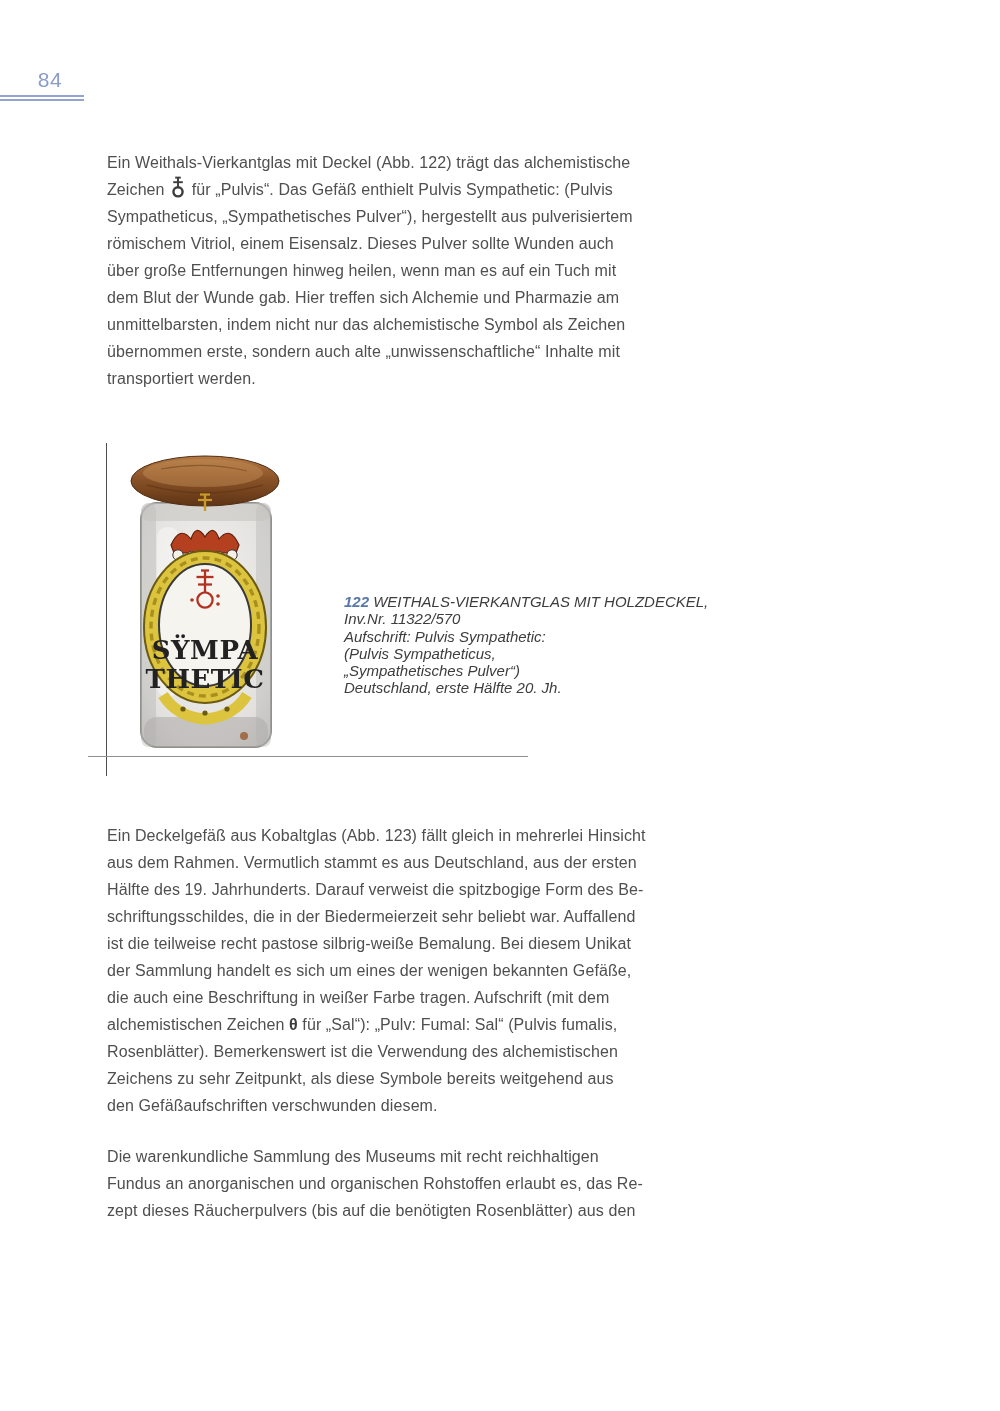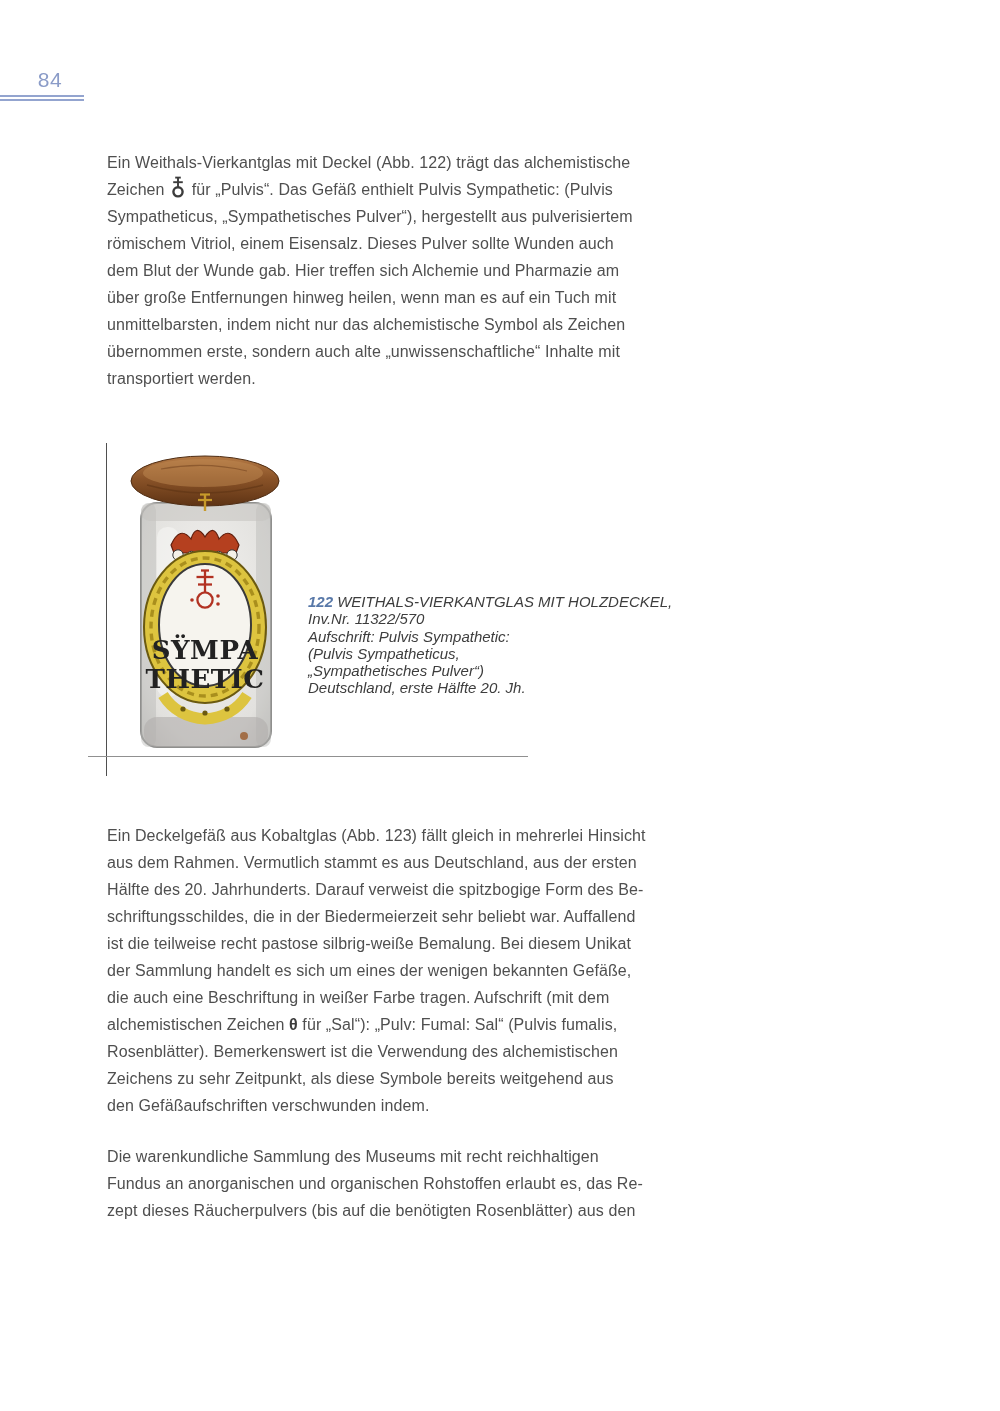--- a/index.html
+++ b/index.html
@@ -23,42 +23,42 @@
   .theta{font-weight:700;color:#3c3c3c;}
   .sym-pulvis{display:inline-block;vertical-align:-3px;margin:0 2px;}
   .fig-vline{position:absolute;left:106px;top:443px;width:1px;height:333px;background:#4f4f4f;}
   .fig-hline{position:absolute;left:88px;top:756px;width:440px;height:1px;background:#909090;}
   .jar{position:absolute;left:117px;top:447px;}
   .caption{
     position:absolute;left:308px;top:593px;width:420px;
     font-size:15px;line-height:17.3px;font-style:italic;color:#3d3d3d;
   }
   .cap-num{font-weight:700;color:#5878a8;font-style:italic;}
-  .cap-line{white-space:nowrap;}
+  .cap-line{white-space:nowrap;margin-left:36px;}
 </style>
 </head>
 <body>
 
 <div class="sheet">
 
   <div class="pagenum">84</div>
   <div class="pagerule"></div>
 
   <div class="para" id="para-0" style="top:149px">
       <div class="tline">Ein Weithals-Vierkantglas mit Deckel (Abb. 122) trägt das alchemistische</div>
       <div class="tline">Zeichen <svg class="sym-pulvis" width="14" height="22" viewBox="0 0 14 22">
     <circle cx="7" cy="15.8" r="4.6" fill="none" stroke="#3c3c3c" stroke-width="2.4"></circle>
     <line x1="7" y1="2" x2="7" y2="11" stroke="#3c3c3c" stroke-width="1.9"></line>
     <line x1="2.2" y1="6.2" x2="11.8" y2="6.2" stroke="#3c3c3c" stroke-width="1.9"></line>
     <line x1="4.2" y1="1.6" x2="9.8" y2="1.6" stroke="#3c3c3c" stroke-width="1.9"></line>
   </svg> für „Pulvis“. Das Gefäß enthielt Pulvis Sympathetic: (Pulvis</div>
       <div class="tline">Sympatheticus, „Sympathetisches Pulver“), hergestellt aus pulverisiertem</div>
       <div class="tline">römischem Vitriol, einem Eisensalz. Dieses Pulver sollte Wunden auch</div>
+      <div class="tline">über große Entfernungen hinweg heilen, wenn man es auf ein Tuch mit</div>
       <div class="tline">dem Blut der Wunde gab. Hier treffen sich Alchemie und Pharmazie am</div>
-      <div class="tline">über große Entfernungen hinweg heilen, wenn man es auf ein Tuch mit</div>
       <div class="tline">unmittelbarsten, indem nicht nur das alchemistische Symbol als Zeichen</div>
       <div class="tline">übernommen erste, sondern auch alte „unwissenschaftliche“ Inhalte mit</div>
       <div class="tline">transportiert werden.</div>
     </div>
 
   <div class="fig-vline"></div>
   <div class="fig-hline"></div>
 
   <svg class="jar" width="176" height="306" viewBox="0 0 176 306">
     <defs>
@@ -137,29 +137,29 @@
         <div class="cap-line">Aufschrift: Pulvis Sympathetic:</div>
         <div class="cap-line">(Pulvis Sympatheticus,</div>
         <div class="cap-line">„Sympathetisches Pulver“)</div>
         <div class="cap-line">Deutschland, erste Hälfte 20. Jh.</div>
       </div>
   </div>
 
   <div class="para" id="para-1" style="top:822px">
       <div class="tline">Ein Deckelgefäß aus Kobaltglas (Abb. 123) fällt gleich in mehrerlei Hinsicht</div>
       <div class="tline">aus dem Rahmen. Vermutlich stammt es aus Deutschland, aus der ersten</div>
-      <div class="tline">Hälfte des 20. Jahrhunderts. Darauf verweist die spitzbogige Form des Be-</div>
+      <div class="tline">Hälfte des 19. Jahrhunderts. Darauf verweist die spitzbogige Form des Be-</div>
       <div class="tline">schriftungsschildes, die in der Biedermeierzeit sehr beliebt war. Auffallend</div>
       <div class="tline">ist die teilweise recht pastose silbrig-weiße Bemalung. Bei diesem Unikat</div>
       <div class="tline">der Sammlung handelt es sich um eines der wenigen bekannten Gefäße,</div>
       <div class="tline">die auch eine Beschriftung in weißer Farbe tragen. Aufschrift (mit dem</div>
       <div class="tline">alchemistischen Zeichen <span class="theta">θ</span> für „Sal“): „Pulv: Fumal: Sal“ (Pulvis fumalis,</div>
       <div class="tline">Rosenblätter). Bemerkenswert ist die Verwendung des alchemistischen</div>
       <div class="tline">Zeichens zu sehr Zeitpunkt, als diese Symbole bereits weitgehend aus</div>
-      <div class="tline">den Gefäßaufschriften verschwunden indem.</div>
+      <div class="tline">den Gefäßaufschriften verschwunden diesem.</div>
     </div>
   <div class="para" id="para-2" style="top:1143px">
       <div class="tline">Die warenkundliche Sammlung des Museums mit recht reichhaltigen</div>
       <div class="tline">Fundus an anorganischen und organischen Rohstoffen erlaubt es, das Re-</div>
       <div class="tline">zept dieses Räucherpulvers (bis auf die benötigten Rosenblätter) aus den</div>
       <div class="tline">eigenen Beständen zusammenzustellen (Abb. 124).</div>
     </div>
 
 </div>
 

